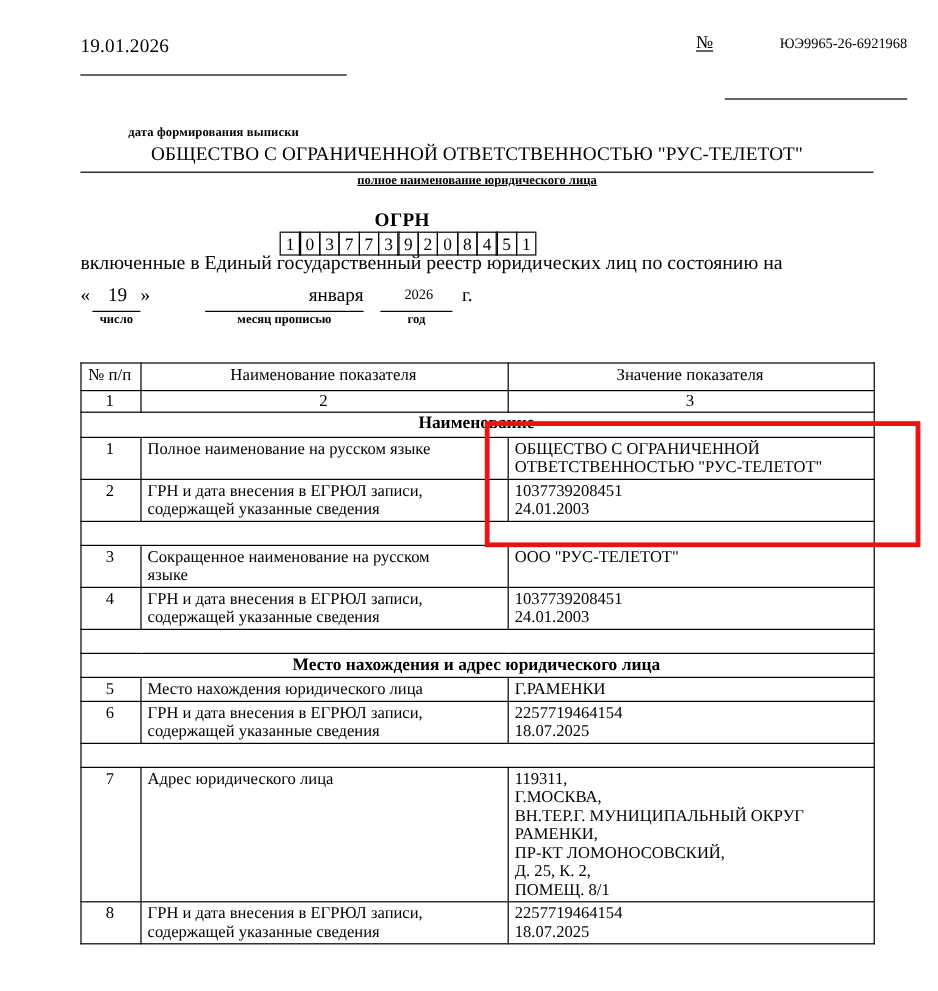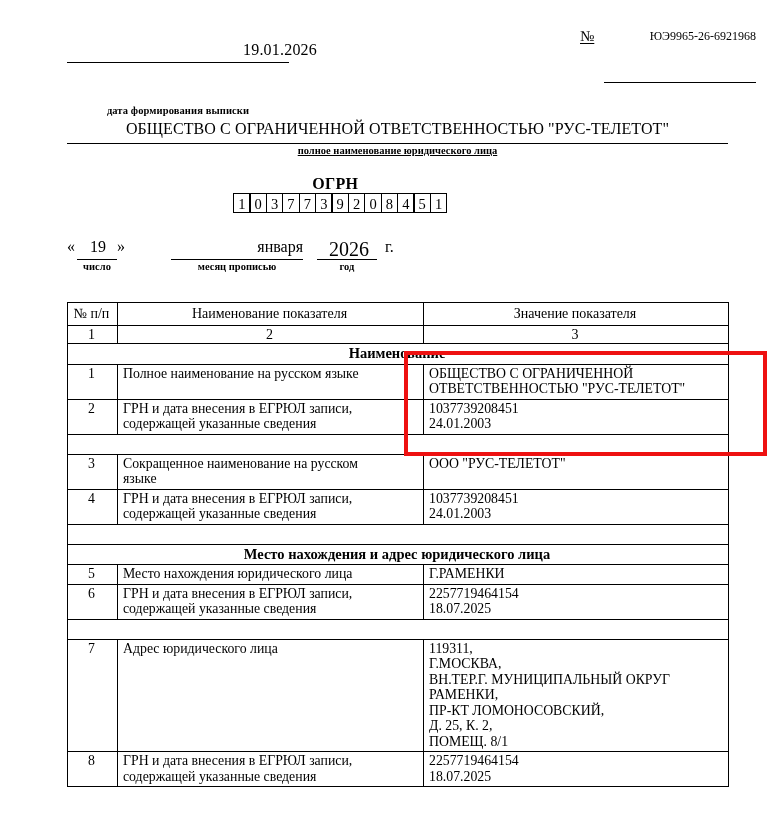--- a/index.html
+++ b/index.html
@@ -28,23 +28,23 @@
   .top-row {
     position: absolute;
     top: 26px;
     left: 0;
     width: 782px;
     height: 60px;
   }
   .doc-date {
     position: absolute;
     left: 67px;
-    top: 15px;
+    top: 4px;
     width: 250px;
-    text-align: right;
+    text-align: left;
     font-size: 16px;
     letter-spacing: 0.2px;
   }
   .date-rule {
     position: absolute;
     left: 67px;
     top: 36px;
     width: 222px;
     border-top: 1.4px solid #000;
   }
@@ -172,21 +172,21 @@
   .dl-seg { position: absolute; top: 0; }
   .dl-quote-open { left: 0px; font-size: 16px; }
   .dl-day {
     left: 14px; width: 34px; text-align: center; font-size: 16px;
   }
   .dl-quote-close { left: 50px; font-size: 16px; }
   .dl-month {
     left: 104px; width: 132px; text-align: right; font-size: 16px;
   }
   .dl-year {
-    left: 254px; width: 56px; text-align: center; font-size: 20px;
+    left: 254px; width: 56px; text-align: center; font-size: 12px;
   }
   .dl-g { left: 318px; font-size: 16px; }
 
   .dl-rule { position: absolute; border-top: 1.3px solid #000; top: 21px; }
   .dl-rule-day   { left: 10px;  width: 40px; }
   .dl-rule-month { left: 104px; width: 132px; }
   .dl-rule-year  { left: 250px; width: 60px; }
 
   .dl-cap {
     position: absolute;
@@ -292,20 +292,21 @@
         <div class="ogrn-cell">9</div>
         <div class="ogrn-cell">2</div>
         <div class="ogrn-cell">0</div>
         <div class="ogrn-cell">8</div>
         <div class="ogrn-cell">4</div>
         <div class="ogrn-cell">5</div>
         <div class="ogrn-cell">1</div>
       </div>
   </div>
 
+  <div class="registry-line">включенные в Единый государственный реестр юридических лиц по состоянию на</div>
 
   <div class="dateline">
     <div class="dl-seg dl-quote-open">«</div>
     <div class="dl-seg dl-day">19</div>
     <div class="dl-seg dl-quote-close">»</div>
     <div class="dl-seg dl-month">января</div>
     <div class="dl-seg dl-year">2026</div>
     <div class="dl-seg dl-g">г.</div>
 
     <div class="dl-rule dl-rule-day"></div>

